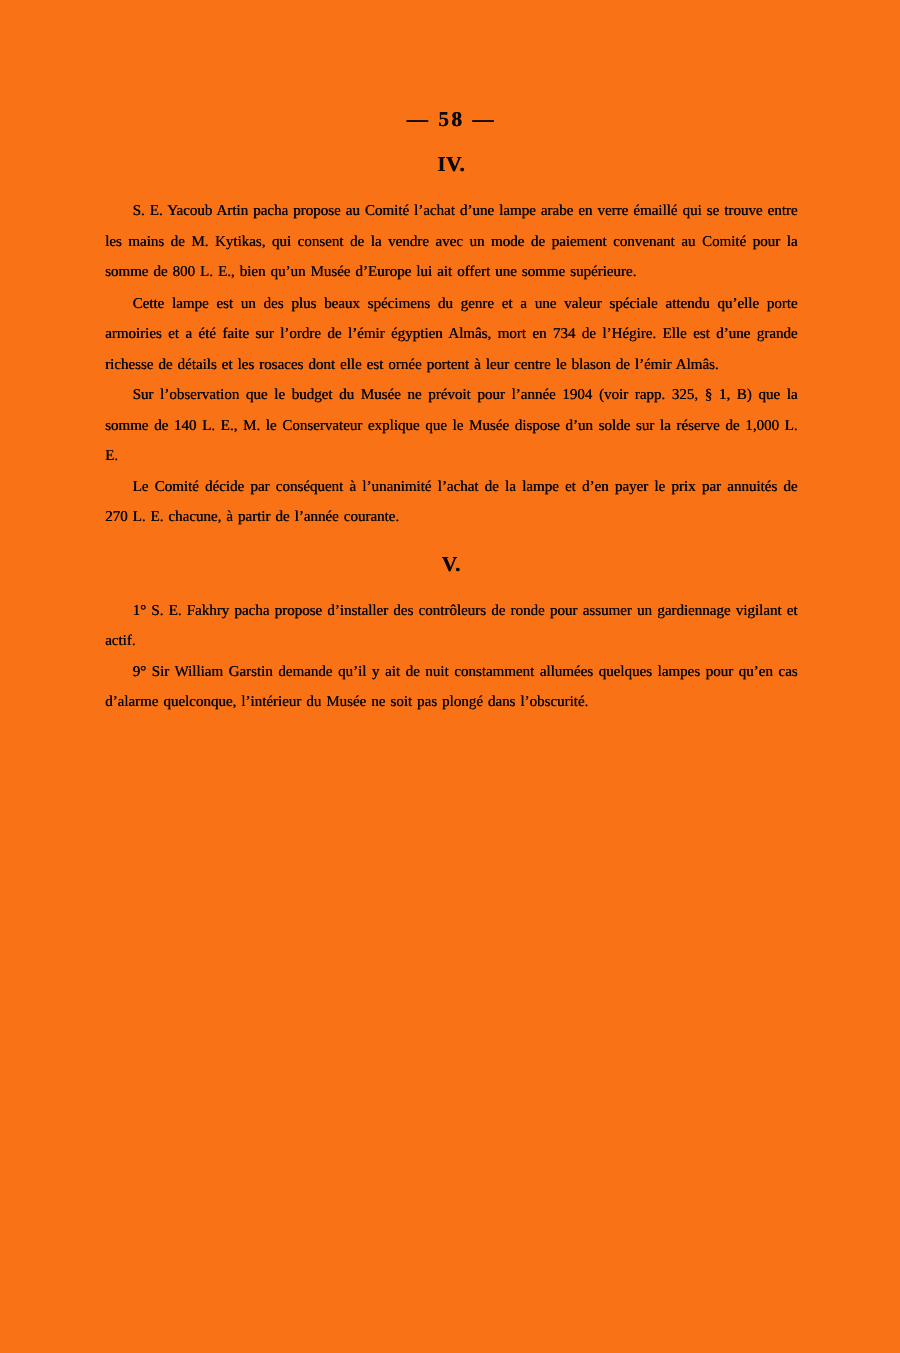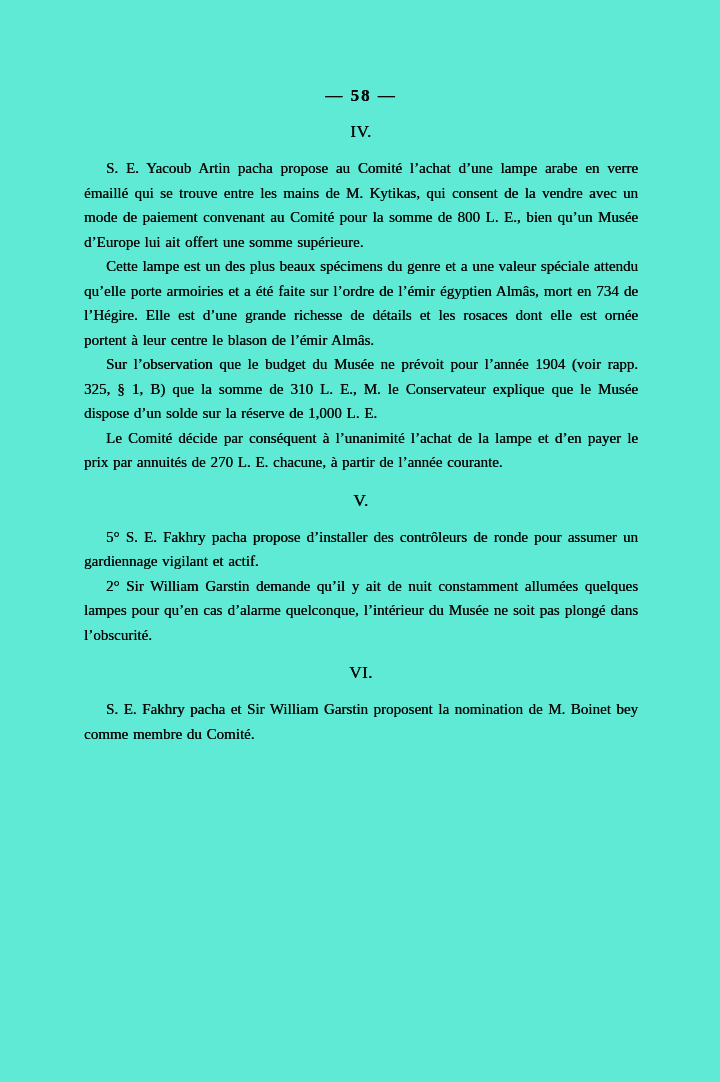--- a/index.html
+++ b/index.html
@@ -4,21 +4,21 @@
 <style>
   html, body {
     margin: 0;
     padding: 0;
     background: #ffffff;
   }
   .page {
     position: relative;
     width: 720px;
     height: 1082px;
-    background: #5eead4;
+    background: #f97316;
     overflow: hidden;
     font-family: "Liberation Serif", "DejaVu Serif", serif;
     color: #0a0a0a;
   }
   .text-block {
     position: absolute;
     left: 84px;
     top: 0;
     width: 554px;
   }
@@ -26,58 +26,54 @@
     padding-top: 86px;
     text-align: center;
     font-size: 17px;
     font-weight: bold;
     letter-spacing: 2px;
     text-shadow: 0.3px 0 0 currentColor;
   }
   .section-heading {
     text-align: center;
     font-size: 17px;
-    font-weight: normal;
+    font-weight: bold;
     margin: 16px 0 14px 0;
     line-height: 20px;
     letter-spacing: 0.5px;
     text-shadow: 0.3px 0 0 currentColor;
   }
   .para {
     margin: 0;
-    font-size: 15px;
+    font-size: 12px;
     line-height: 24.5px;
     text-align: justify;
     text-indent: 22px;
     text-shadow: 0.3px 0 0 currentColor;
     word-spacing: 1px;
   }
   .doc-section { margin: 0; }
 </style>
 </head>
 <body>
 
 <div class="page">
   <div class="text-block">
 
     <div class="page-number">— 58 —</div>
 
     <div class="doc-section">
       <h2 class="section-heading">IV.</h2>
       <p class="para">S. E. Yacoub Artin pacha propose au Comité l’achat d’une lampe arabe en verre émaillé qui se trouve entre les mains de M. Kytikas, qui consent de la vendre avec un mode de paiement convenant au Comité pour la somme de 800 L. E., bien qu’un Musée d’Europe lui ait offert une somme supérieure.</p>
       <p class="para">Cette lampe est un des plus beaux spécimens du genre et a une valeur spéciale attendu qu’elle porte armoiries et a été faite sur l’ordre de l’émir égyptien Almâs, mort en 734 de l’Hégire. Elle est d’une grande richesse de détails et les rosaces dont elle est ornée portent à leur centre le blason de l’émir Almâs.</p>
-      <p class="para">Sur l’observation que le budget du Musée ne prévoit pour l’année 1904 (voir rapp. 325, § 1, B) que la somme de 310 L. E., M. le Conservateur explique que le Musée dispose d’un solde sur la réserve de 1,000 L. E.</p>
+      <p class="para">Sur l’observation que le budget du Musée ne prévoit pour l’année 1904 (voir rapp. 325, § 1, B) que la somme de 140 L. E., M. le Conservateur explique que le Musée dispose d’un solde sur la réserve de 1,000 L. E.</p>
       <p class="para">Le Comité décide par conséquent à l’unanimité l’achat de la lampe et d’en payer le prix par annuités de 270 L. E. chacune, à partir de l’année courante.</p>
     </div>
 
     <div class="doc-section">
       <h2 class="section-heading">V.</h2>
-      <p class="para">5° S. E. Fakhry pacha propose d’installer des contrôleurs de ronde pour assumer un gardiennage vigilant et actif.</p>
-      <p class="para">2° Sir William Garstin demande qu’il y ait de nuit constamment allumées quelques lampes pour qu’en cas d’alarme quelconque, l’intérieur du Musée ne soit pas plongé dans l’obscurité.</p>
+      <p class="para">1° S. E. Fakhry pacha propose d’installer des contrôleurs de ronde pour assumer un gardiennage vigilant et actif.</p>
+      <p class="para">9° Sir William Garstin demande qu’il y ait de nuit constamment allumées quelques lampes pour qu’en cas d’alarme quelconque, l’intérieur du Musée ne soit pas plongé dans l’obscurité.</p>
     </div>
 
-    <div class="doc-section">
-      <h2 class="section-heading">VI.</h2>
-      <p class="para">S. E. Fakhry pacha et Sir William Garstin proposent la nomination de M. Boinet bey comme membre du Comité.</p>
-    </div>
 
   </div>
 </div>
 
 </body></html>

